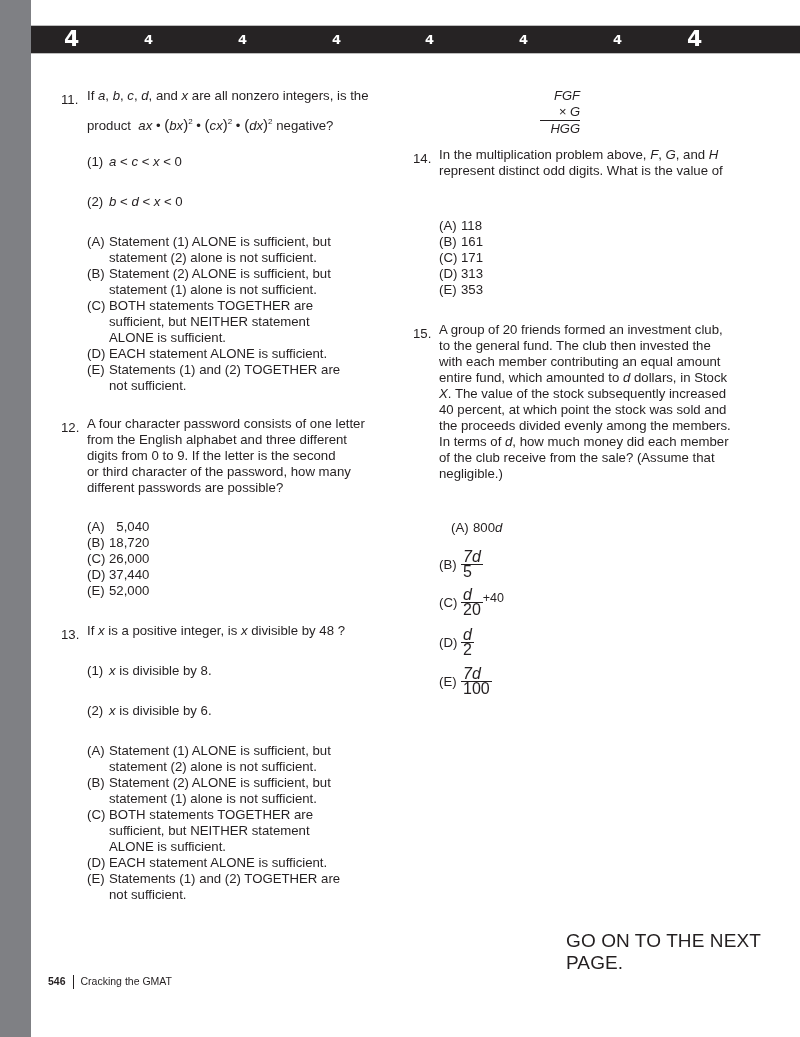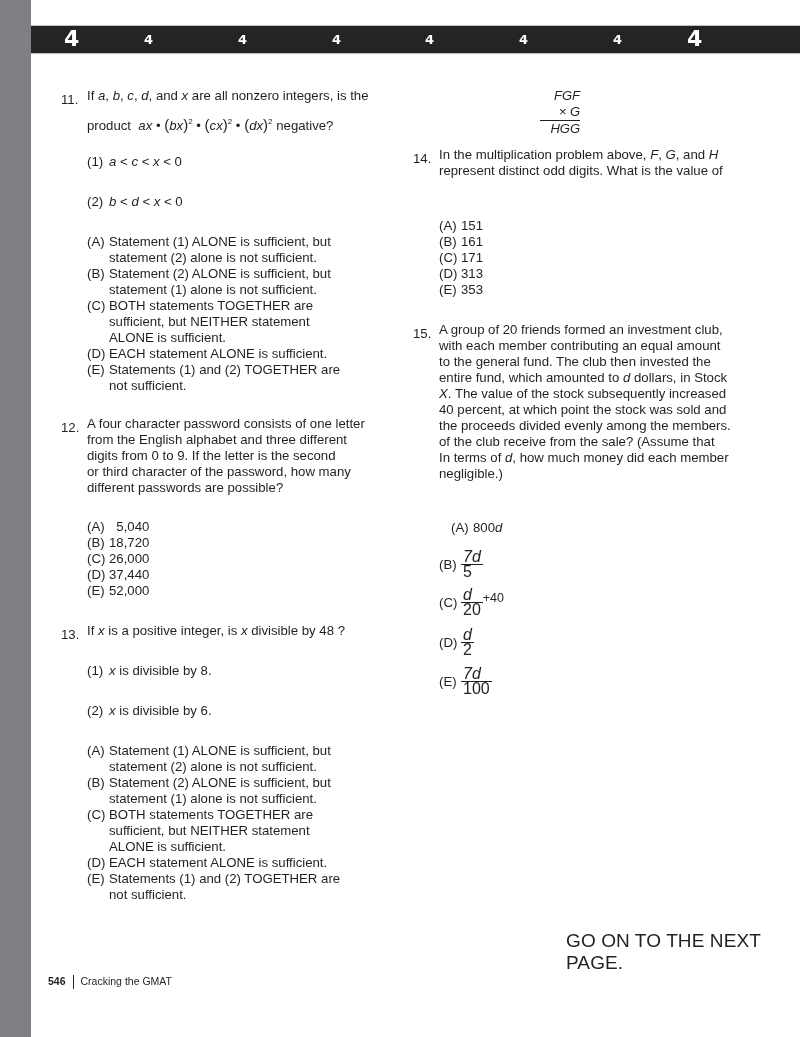--- a/index.html
+++ b/index.html
@@ -167,40 +167,40 @@
 
 <div class="col" style="left:413px; top:147px; width:360px;">
 
   <div class="q" style="left:0; top:0;">
     <span class="qnum">14.</span>
     <div class="qtext" style="top:0; width:330px;">
       <span class="line">In the multiplication problem above, <i>F</i>, <i>G</i>, and <i>H</i></span>
       <span class="line">represent distinct odd digits. What is the value of</span>
     </div>
     <div class="ans" style="top:71px;">
-      <div class="row"><span class="lbl">(A)</span><span>151</span></div>
+      <div class="row"><span class="lbl">(A)</span><span>118</span></div>
       <div class="row"><span class="lbl">(B)</span><span>161</span></div>
       <div class="row"><span class="lbl">(C)</span><span>171</span></div>
       <div class="row"><span class="lbl">(D)</span><span>313</span></div>
       <div class="row"><span class="lbl">(E)</span><span>353</span></div>
     </div>
   </div>
 
   <div class="q" style="left:0; top:175px;">
     <span class="qnum">15.</span>
     <div class="qtext" style="top:0; width:330px;">
       <span class="line">A group of 20 friends formed an investment club,</span>
+      <span class="line">to the general fund. The club then invested the</span>
       <span class="line">with each member contributing an equal amount</span>
-      <span class="line">to the general fund. The club then invested the</span>
       <span class="line">entire fund, which amounted to <i>d</i> dollars, in Stock</span>
       <span class="line"><i>X</i>. The value of the stock subsequently increased</span>
       <span class="line">40 percent, at which point the stock was sold and</span>
       <span class="line">the proceeds divided evenly among the members.</span>
+      <span class="line">In terms of <i>d</i>, how much money did each member</span>
       <span class="line">of the club receive from the sale? (Assume that</span>
-      <span class="line">In terms of <i>d</i>, how much money did each member</span>
       <span class="line">negligible.)</span>
     </div>
 
     <div class="opt" style="left:38px; top:198px;">
       <span class="optlabel">(A)</span><span class="optcont">800<i>d</i></span>
     </div>
     <div class="opt" style="left:26px; top:228px;">
       <span class="optlabel" style="vertical-align:middle;">(B)</span><span class="frac"><span class="num it">7d</span><span class="den">5</span></span>
     </div>
     <div class="opt" style="left:26px; top:266px;">

